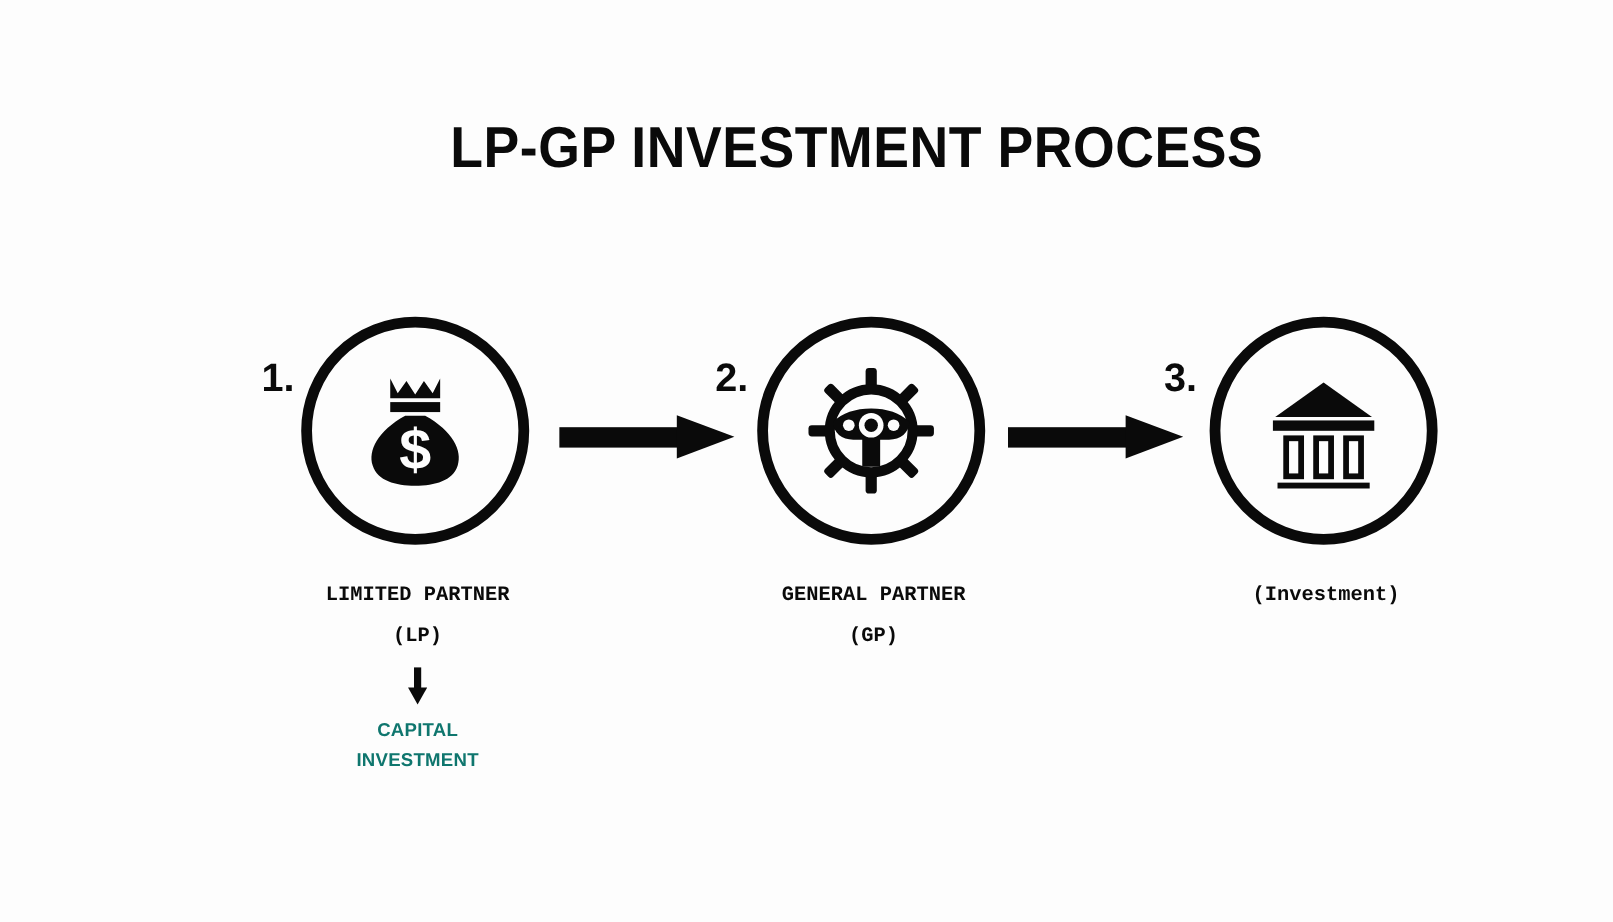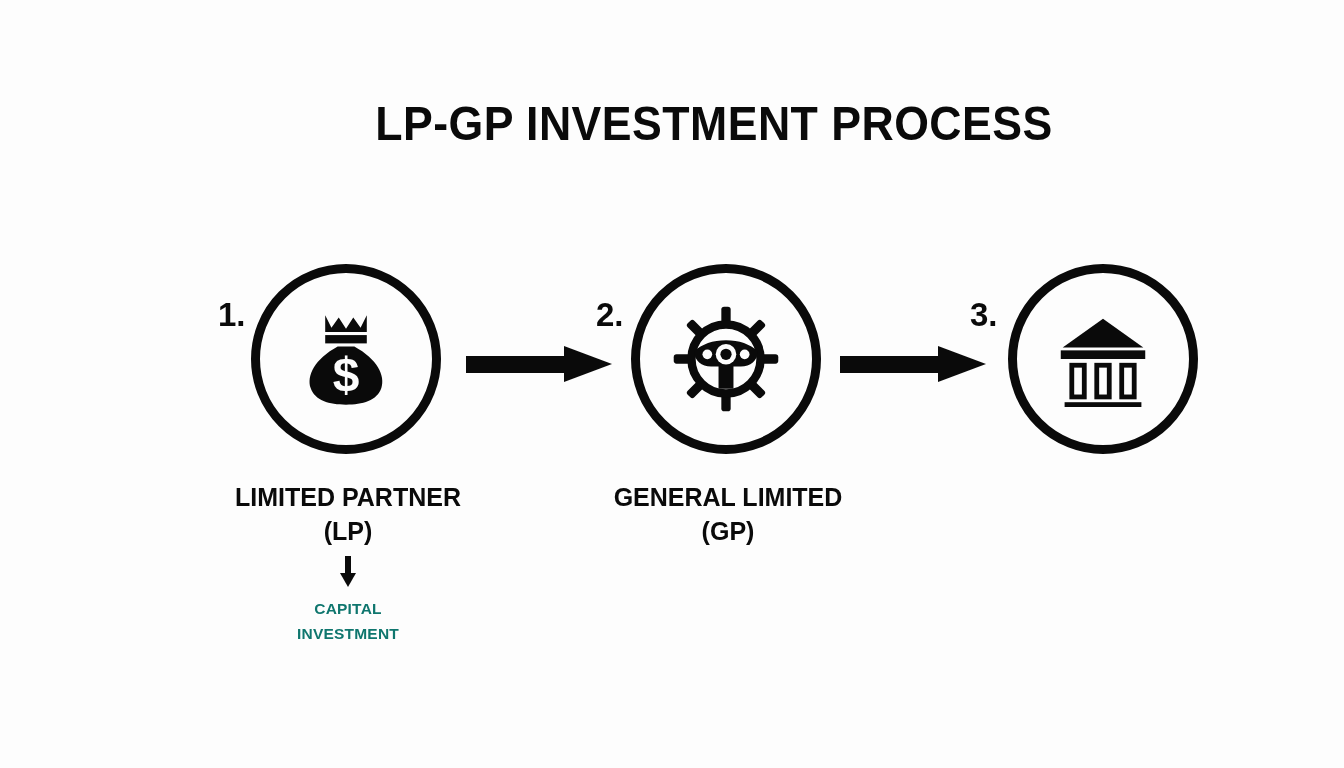--- a/index.html
+++ b/index.html
@@ -92,23 +92,23 @@
   .step-1 .step-num { left: 40px; }
   .step-2 .step-num { left: 38px; }
   .step-3 .step-num { left: 38px; }
 
   
   .label {
     position: absolute;
     top: 218px;
     width: 340px;
     text-align: center;
-    font-family: Liberation Sans, sans-serif;
-    font-weight: bold;
-    font-size: 25px;
+    font-family: Liberation Mono, monospace;
+    font-weight: bold;
+    font-size: 17px;
     line-height: 34px;
     color: #0a0a0a;
     white-space: nowrap;
   }
   .step-3 .label { left: 3px; }
 
   .label-sub {
     display: block;
   }
 
@@ -205,21 +205,21 @@
 
           <circle cx="60" cy="55" r="11" fill="#fdfdfd"></circle>
           <circle cx="60" cy="55" r="6" fill="#0a0a0a"></circle>
 
           <circle cx="40" cy="55" r="5.2" fill="#fdfdfd"></circle>
           <circle cx="80" cy="55" r="5.2" fill="#fdfdfd"></circle>
         </svg>
       </div>
     </div>
     <div class="label">
-      <span class="label-sub">GENERAL LIMITED</span>
+      <span class="label-sub">GENERAL PARTNER</span>
       <span class="label-sub">(GP)</span>
     </div>
   </div>
 
   <div class="step step-3">
     <div class="circle-wrap">
       <div class="step-num">3.</div>
       <div class="circle"></div>
       <div class="icon-holder">
         <svg width="96" height="96" viewBox="0 0 100 100" aria-hidden="true">
@@ -238,20 +238,21 @@
           </g>
           <g fill="#fdfdfd">
             <rect x="20" y="59" width="8" height="28"></rect>
             <rect x="46" y="59" width="8" height="28"></rect>
             <rect x="72" y="59" width="8" height="28"></rect>
           </g>
         </svg>
       </div>
     </div>
     <div class="label">
+      <span class="label-sub">(Investment)</span>
     </div>
   </div>
 
   <div class="big-arrow arrow-1">
     <svg width="148" height="40" viewBox="0 0 148 40" aria-hidden="true">
       <rect x="0" y="12" width="104" height="17" fill="#0a0a0a"></rect>
       <path d="M98 2 L146 20 L98 38 Z" fill="#0a0a0a"></path>
     </svg>
   </div>
 

